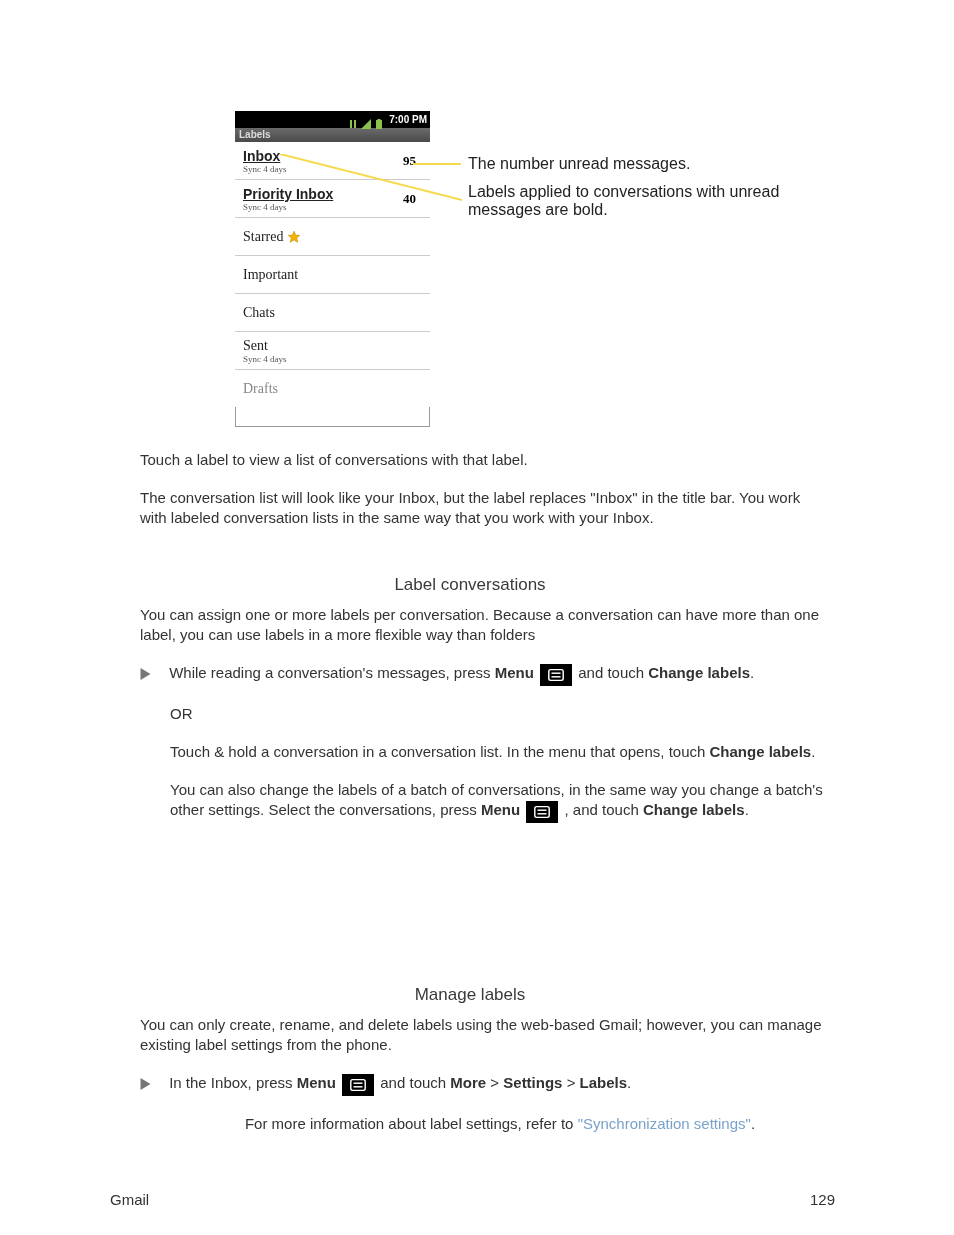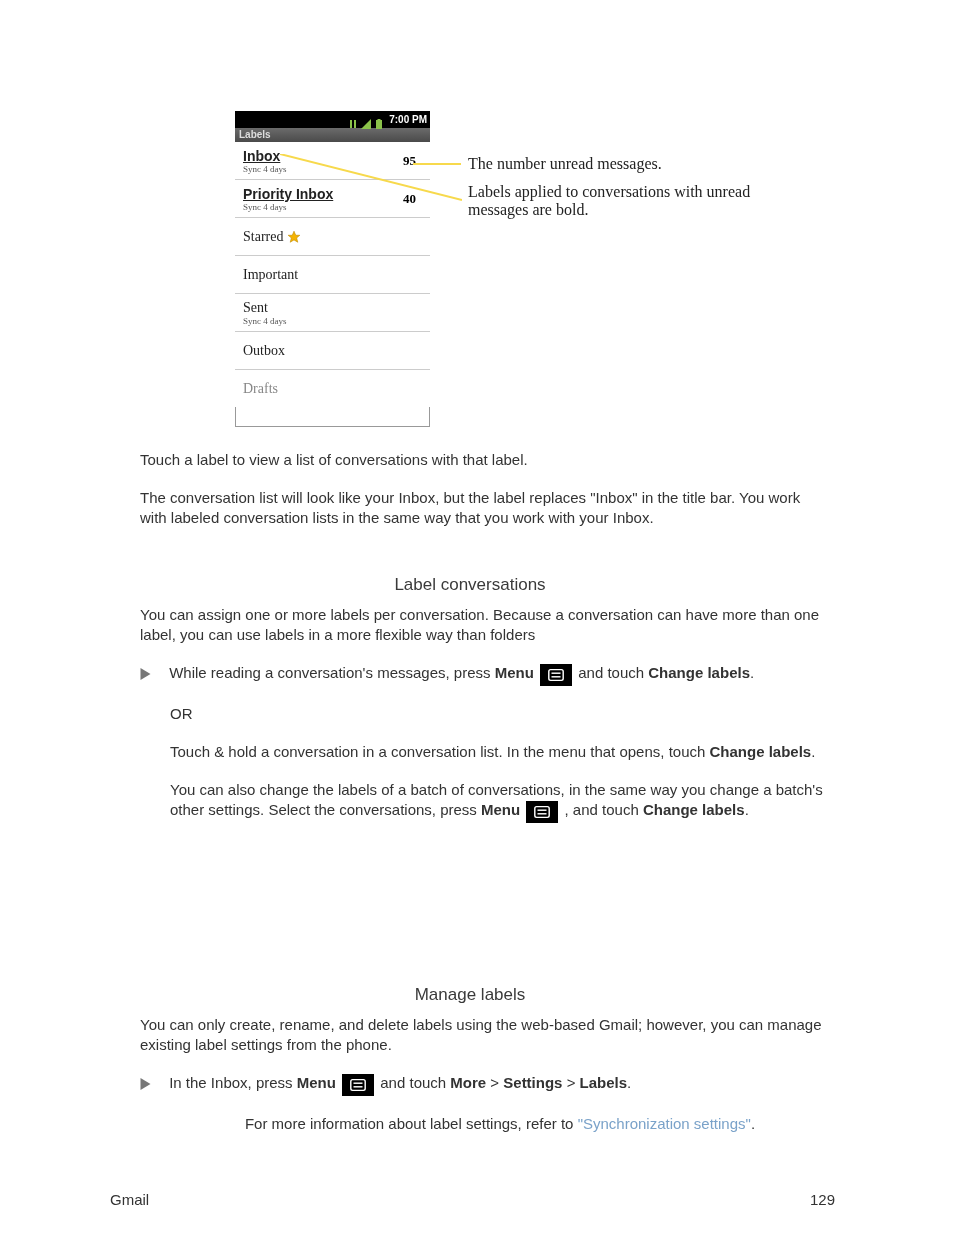--- a/index.html
+++ b/index.html
@@ -107,21 +107,21 @@
   .callout-diag {
     position: absolute;
     z-index: 5;
     pointer-events: none;
   }
 
   
   .annot {
     position: absolute;
     font-size: 16px;
-    font-family: Liberation Serif, serif;
+    font-family: Liberation Sans, sans-serif;
     color: #222;
     line-height: 18px;
     max-width: 320px;
   }
 
   
   .para {
     position: absolute;
     font-size: 15px;
     line-height: 20px;
@@ -207,31 +207,31 @@
           <svg viewBox="0 0 24 24">
               <polygon fill="#f5b301" stroke="#c08a00" stroke-width="1" points="12,2 15,9 22,9 16.5,13.5 18.5,21 12,17 5.5,21 7.5,13.5 2,9 9,9"></polygon>
             </svg>
         </span>
       </div>
 
       <div class="row">
         <span class="label">Important</span>
       </div>
 
+      <div class="row">
+        <span class="label">Chats</span>
+      </div>
 
       <div class="row">
         <div class="col">
           <span class="label">Sent</span>
           <span class="sub">Sync 4 days</span>
         </div>
       </div>
 
-      <div class="row">
-        <span class="label">Outbox</span>
-      </div>
 
       <div class="row" style="border-bottom:none; opacity:.55;">
         <span class="label">Drafts</span>
       </div>
 
     </div>
   </div>
 
   <div class="callout-line" style="left:413px; top:163px; width:48px;"></div>
   <svg class="callout-diag" style="left:280px; top:154px; width:182px; height:48px;">

